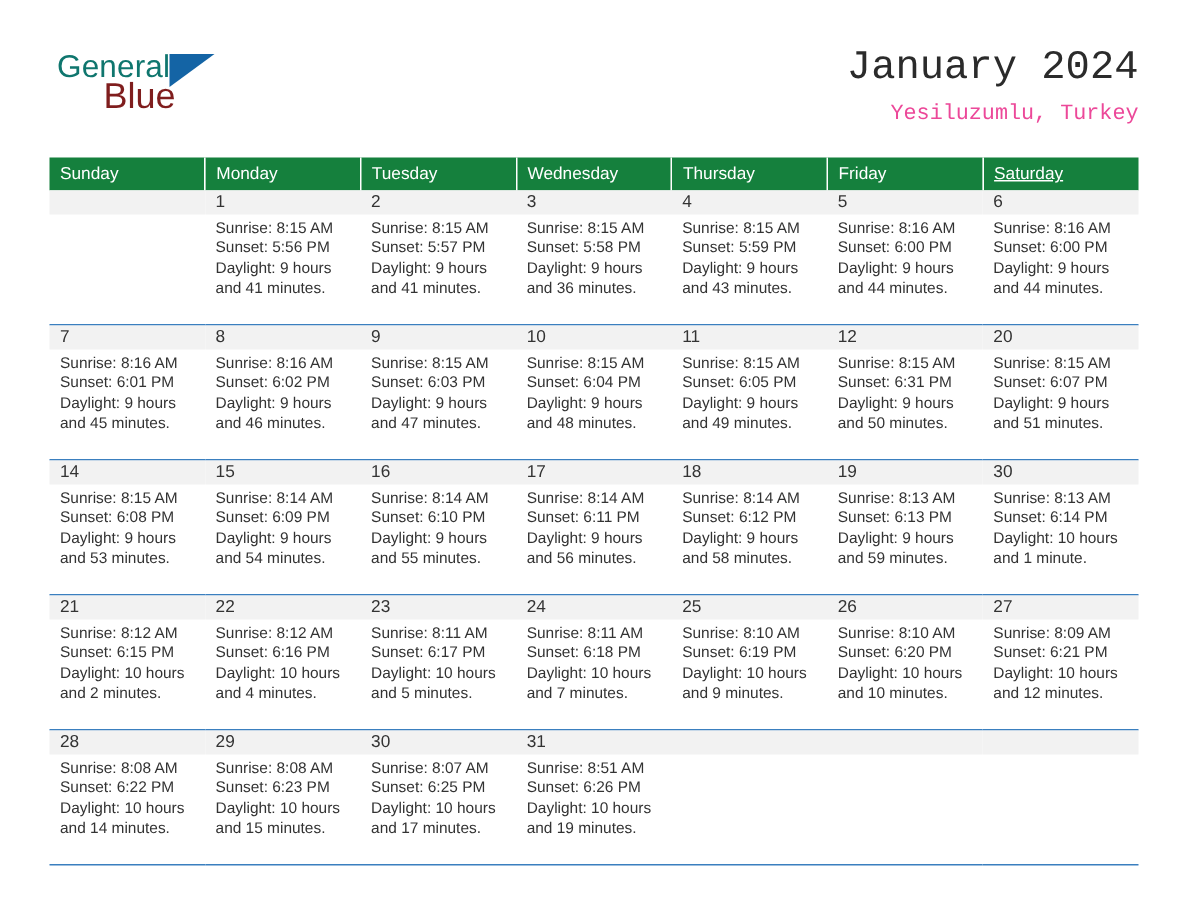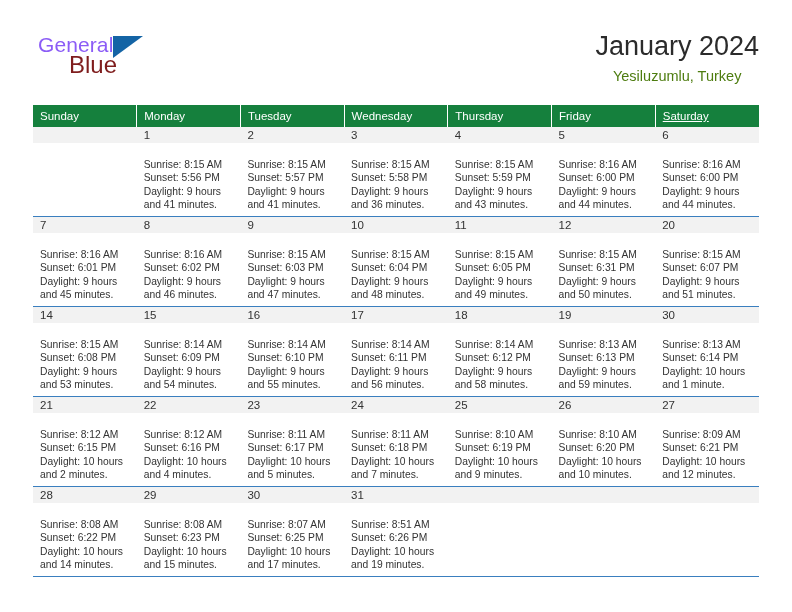--- a/index.html
+++ b/index.html
@@ -33,21 +33,21 @@
 
   .logo {
     position: absolute;
     left: 5px;
     top: 4px;
     width: 200px;
     height: 56px;
   }
   .logo-general {
     font-size: 21px;
-    color: #8b5cf6;
+    color: #0f766e;
     letter-spacing: .1px;
     line-height: 22px;
     font-family: "Liberation Sans", sans-serif;
   }
   .logo-row1 {
     position: absolute;
     left: 0;
     top: 0;
     display: flex;
     align-items: flex-start;
@@ -66,31 +66,32 @@
     top: 20px;
     font-size: 24px;
     color: #7f1d1d;
     line-height: 22px;
   }
 
   .title-block {
     position: absolute;
     right: 0;
     top: 0;
-    text-align: center;
+    text-align: right;
+    font-family: Liberation Mono, monospace;
   }
   .cal-title {
     font-size: 27px;
     color: #2b2b2b;
     line-height: 32px;
     white-space: nowrap;
   }
   .cal-subtitle {
     font-size: 14.5px;
-    color: #4d7c0f;
+    color: #ec4899;
     line-height: 20px;
     margin-top: 4px;
     white-space: nowrap;
   }
 
   
   .calendar {
     position: absolute;
     left: 33px;
     top: 105px;
@@ -132,21 +133,20 @@
     padding-left: 7px;
     font-size: 11.5px;
     color: #333333;
     box-sizing: border-box;
   }
   .empty .daynum-band {
     background: #f2f2f2;
   }
   .lines {
     padding: 3px 5px 0 7px;
-    margin-top: 12px;
   }
   .lines div {
     font-size: 10.3px;
     line-height: 13.3px;
     color: #333333;
     white-space: nowrap;
   }
 </style>
 </head>
 <body>

